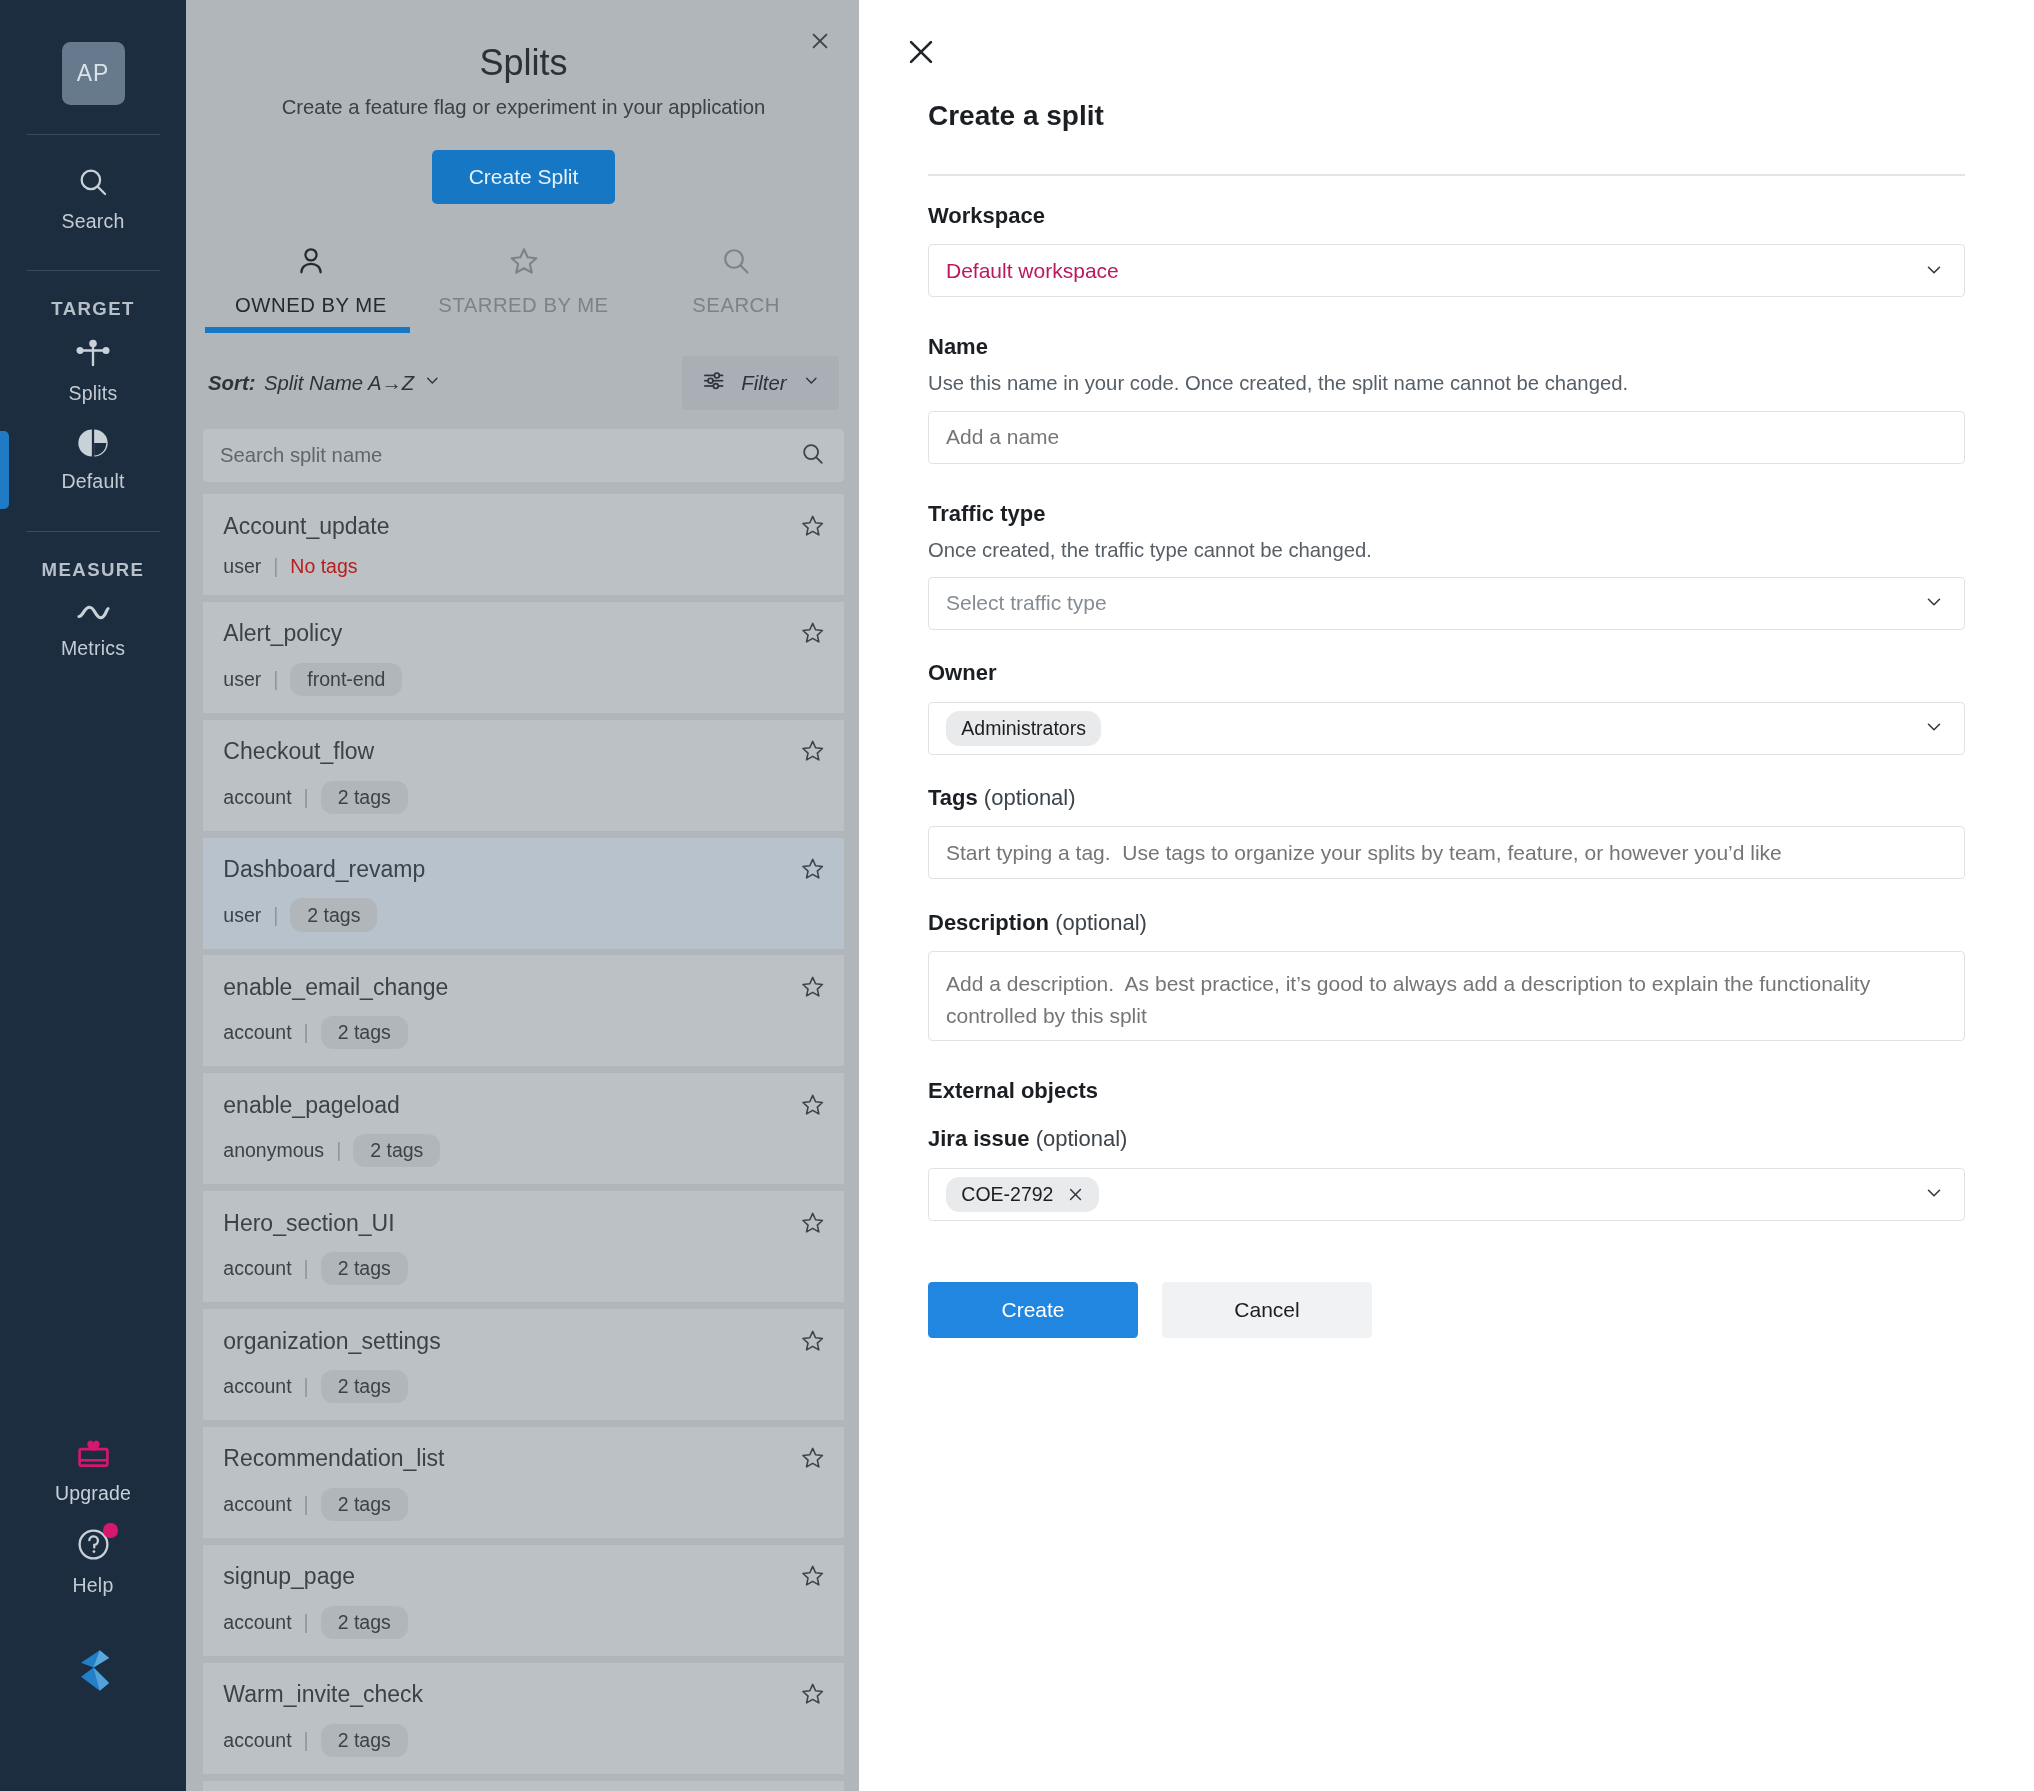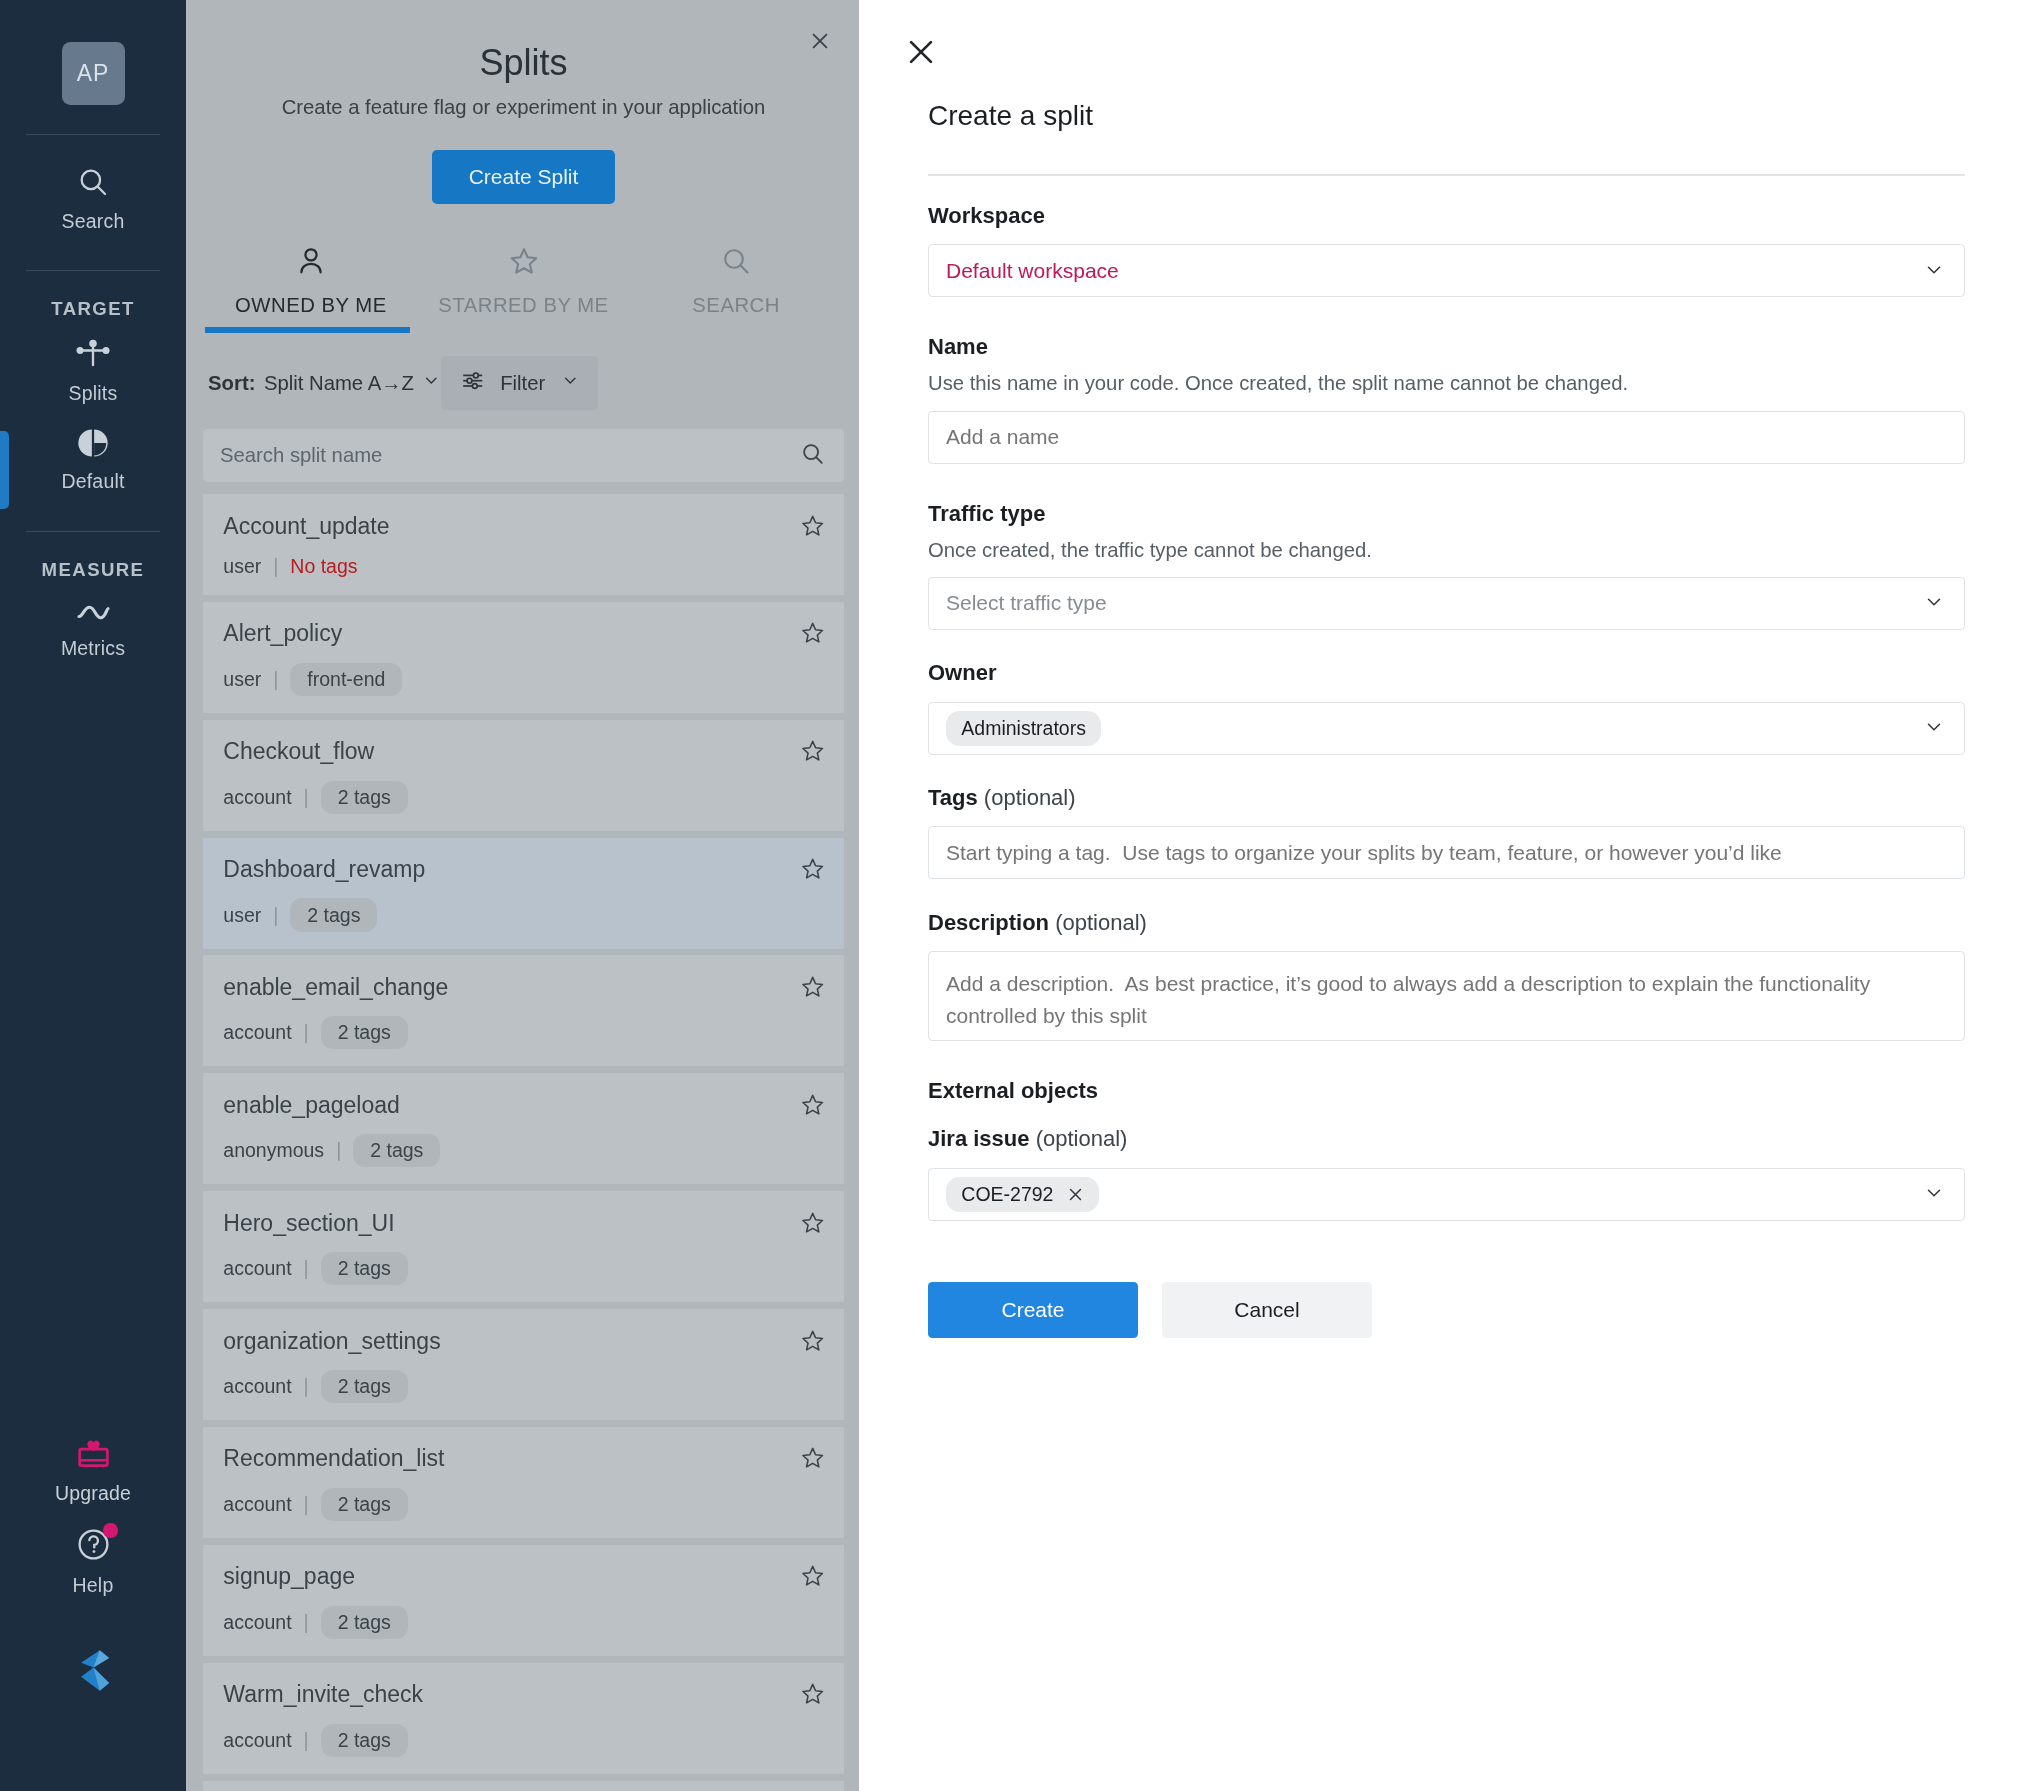--- a/index.html
+++ b/index.html
@@ -81,22 +81,22 @@
     flex: 1; display: flex; flex-direction: column; align-items: center;
     gap: 14px; padding-bottom: 8.5px; cursor: pointer; position: relative;
   }
   .sp-tab .t-label { font-size: 20.3px; color: #7b838a; letter-spacing: 0.5px; }
   .sp-tab.active .t-label { color: #232a30; }
   .sp-tab.active::after {
     content: ""; position: absolute; left: 0; right: 6.8px; bottom: -7.6px;
     height: 6px; background: #1677c4;
   }
   .sp-sortrow {
-    display: flex; align-items: center; justify-content: flex-start;
-    margin: 30.5px 17px 0; padding: 0 5.1px;
+    display: flex; align-items: center; justify-content: space-between;
+    margin: 30.5px 17px 0; padding: 0 5.1px; font-style: italic;
   }
   .sp-sort { display: flex; align-items: center; gap: 8.5px; font-size: 20.3px; color: #2d343a; }
   .sp-sort .k { font-weight: 700; }
   .sp-filter {
     display: flex; align-items: center; gap: 15.3px;
     background: #a9afb4; padding: 12px 18.6px; border-radius: 4.2px;
     font-size: 20.3px; color: #2d343a; cursor: pointer;
   }
   .sp-search {
     margin: 18.6px 17px 0; background: #bcc1c5;
@@ -132,21 +132,21 @@
     position: absolute; left: 859px; top: 0;
     width: 1175px; height: 1792px; background: #ffffff;
   }
   .m-close {
     position: absolute; left: 42px; top: 32px;
     width: 39px; height: 39px; cursor: pointer;
     display: flex; align-items: center; justify-content: center;
   }
   .m-title {
     position: absolute; left: 69px; top: 100px;
-    font-size: 28px; font-weight: 400; color: #1b1f23;
+    font-size: 28px; font-weight: 700; color: #1b1f23;
   }
   .m-rule {
     position: absolute; left: 69px; top: 174px; right: 69px;
     height: 1.7px; background: #e2e4e6;
   }
   .m-body { position: absolute; left: 69px; top: 203px; right: 69px; }
   .fld { margin-bottom: 0; }
   .f-label { font-size: 22px; font-weight: 700; color: #1b1f23; }
   .f-label .opt { font-weight: 400; color: #3d444b; }
   .f-help { font-size: 20.3px; color: #565e66; margin-top: 12px; }

